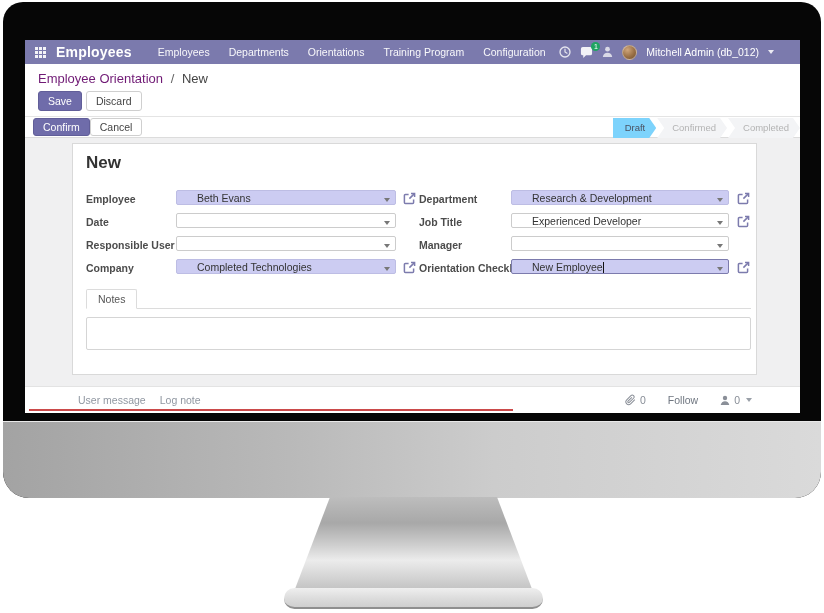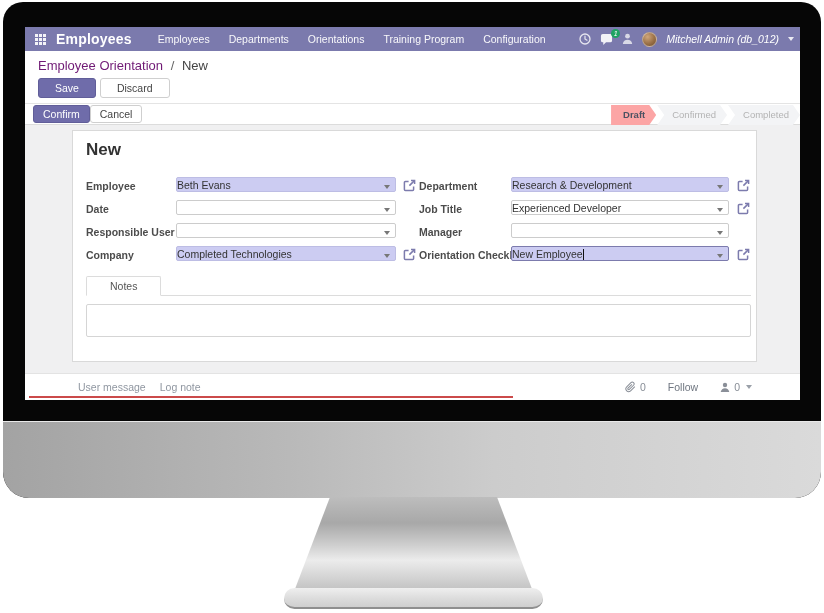--- a/index.html
+++ b/index.html
@@ -15,90 +15,90 @@
                   background:linear-gradient(90deg,#a3a3a3 0%,#b9b9b9 35%,#cccccc 60%,#dadada 100%);
                   border-top:1px solid #e9e9e9; }
   .monitor-neck { position:absolute; left:287px; top:497px; width:253px; height:93px;
                   clip-path:polygon(17% 0, 83% 0, 97% 100%, 3% 100%);
                   background:linear-gradient(180deg,#bdbdbd 0%,#a8a8a8 28%,#cfcfcf 52%,#ececec 68%,#c2c2c2 100%); }
   .monitor-base { position:absolute; left:284px; top:588px; width:259px; height:21px;
                   border-radius:11px; border-bottom:2px solid #8f8f8f;
                   background:linear-gradient(180deg,#efefef 0%,#dcdcdc 55%,#cfcfcf 100%); }
 
   
-  .screen { position:absolute; left:25px; top:27px; width:775px; height:373px;
+  .screen { position:absolute; left:25px; top:40px; width:775px; height:373px;
             background:#fff; overflow:hidden; font-size:11px; color:#444; }
 
   
   .navbar { position:absolute; left:0; top:0; width:775px; height:24px; background:#7b7aad;
             display:flex; align-items:center; color:#fff; }
   .apps-icon { margin-left:10px; display:inline-flex; cursor:pointer; }
   .brand { font-size:14px; font-weight:bold; margin-left:10px; letter-spacing:.2px; cursor:pointer; }
   .nav-menu { display:flex; margin-left:26px; gap:19px; font-size:10.5px; }
   .nav-menu span { cursor:pointer; opacity:.95; }
-  .nav-right { margin-left:auto; display:flex; align-items:center; gap:9px; padding-right:6px;font-style:italic; }
+  .nav-right { margin-left:auto; display:flex; align-items:center; gap:9px; padding-right:26px; }
   .icon-btn { position:relative; display:inline-flex; cursor:pointer; }
   .msg-badge { position:absolute; top:-4px; right:-7px; background:#1fa462; color:#fff;
                font-size:7px; line-height:9px; min-width:9px; text-align:center;
                border-radius:5px; padding:0 2px; }
   .avatar { width:15px; height:15px; border-radius:50%;
             background:radial-gradient(circle at 35% 30%, #cfa67b 0%, #9a7046 55%, #6e4c2c 100%);
             border:1px solid rgba(255,255,255,.4); }
   .user-name { font-size:10.5px; }
   .caret-down { width:0; height:0; border-left:3px solid transparent; border-right:3px solid transparent;
                 border-top:4px solid rgba(255,255,255,.85); display:inline-block; }
 
   
   .breadcrumb { position:absolute; left:13px; top:31px; font-size:13px; color:#444; }
   .breadcrumb .parent { color:#701a75; cursor:pointer; }
   .breadcrumb .sep { color:#666; margin:0 4px; }
   .btn-row { position:absolute; left:13px; top:51px; display:flex; gap:4px; }
-  .btn { font-size:10.5px; padding:3px 16px; border-radius:3px; cursor:pointer; border:1px solid transparent; }
+  .btn { font-size:10.5px; padding:3px 9px; border-radius:3px; cursor:pointer; border:1px solid transparent; }
   .btn-primary { background:#6f6caa; border-color:#615e99; color:#fff; }
   .btn-default { background:#fff; border-color:#cfcfcf; color:#444; }
 
   
   .statusbar { position:absolute; left:0; top:76px; width:775px; height:22px; background:#fff;
                border-top:1px solid #e4e4e4; border-bottom:1px solid #dcdcdc;
                display:flex; align-items:center; }
   .statusbar .btn { padding:2px 9px; }
   .statusbar .btn-primary { margin-left:8px; }
   .stages { position:absolute; right:0; top:1px; height:20px; display:flex; overflow:hidden; }
   .stage { height:20px; line-height:20px; font-size:9.5px; padding:0 11px 0 15px; color:#b3b3b3;
            background:#f3f4f6; cursor:pointer; margin-left:1px; white-space:nowrap;
            clip-path:polygon(0 0, calc(100% - 7px) 0, 100% 50%, calc(100% - 7px) 100%, 0 100%, 7px 50%); }
   .stage.first { clip-path:polygon(0 0, calc(100% - 7px) 0, 100% 50%, calc(100% - 7px) 100%, 0 100%); padding-left:12px; }
-  .stage.active { background:#fca5a5; color:#4b5262; font-weight:bold; }
+  .stage.active { background:#7dd3fc; color:#4b5262; font-weight:normal; }
 
   
   .content-bg { position:absolute; left:0; top:98px; width:775px; height:248px; background:#f0f0f1; }
   .sheet { position:absolute; left:47px; top:103px; width:685px; height:232px; background:#fff;
            border:1px solid #d9d9d9; }
   .sheet-title { position:absolute; left:13px; top:9px; font-size:17px; font-weight:bold; color:#333; }
 
   .f-label { position:absolute; font-size:10.5px; font-weight:bold; color:#4c4c4c; }
   .f-input { position:absolute; height:15px; border:1px solid #ccc; border-radius:2px; background:#fff;
-             font-size:10.5px; line-height:15px; padding:0 14px 0 0; color:#333; cursor:text;
+             font-size:10.5px; line-height:15px; padding:0 14px 0 20px; color:#333; cursor:text;
              white-space:nowrap; overflow:hidden; }
   .f-input.hl { background:#ccccf2; border-color:#bdbde4; }
   .f-input.focused { border-color:#7c7bad; }
   .dd { position:absolute; right:5px; top:7px; width:0; height:0; cursor:pointer;
         border-left:3px solid transparent; border-right:3px solid transparent; border-top:4px solid #777; }
   .text-caret { display:inline-block; width:1px; height:11px; background:#111; vertical-align:-2px; }
   .ext-icon { position:absolute; width:13px; height:13px; cursor:pointer; }
 
   .colL .f-label { left:13px; }  .colL .f-input { left:103px; width:220px; }  .colL .ext-icon { left:330px; }
   .colR .f-label { left:346px; } .colR .f-input { left:438px; width:218px; } .colR .ext-icon { left:664px; }
   .r0 .f-label{top:49px} .r0 .f-input{top:46px} .r0 .ext-icon{top:48px}
   .r1 .f-label{top:72px} .r1 .f-input{top:69px} .r1 .ext-icon{top:71px}
   .r2 .f-label{top:95px} .r2 .f-input{top:92px}
   .r3 .f-label{top:118px}.r3 .f-input{top:115px}.r3 .ext-icon{top:117px}
 
   .tabbar { position:absolute; left:13px; top:146px; width:665px; height:19px; border-bottom:1px solid #dcdcdc; }
-  .tab { position:absolute; left:0; bottom:-1px; height:20px; line-height:19px; padding:0 23px;
+  .tab { position:absolute; left:0; bottom:-1px; height:20px; line-height:19px; padding:0 11px;
          font-size:10.5px; color:#555; background:#fff; cursor:pointer;
          border:1px solid #dcdcdc; border-bottom:1px solid #fff; border-radius:2px 2px 0 0; }
   .notes-area { position:absolute; left:13px; top:173px; width:665px; height:33px; background:#fff;
                 border:1px solid #d5d5d5; border-radius:2px; cursor:text; }
 
   
   .chatter { position:absolute; left:0; top:346px; width:775px; height:27px; background:#fff;
              border-top:1px solid #e3e3e3; display:flex; align-items:center; font-size:10.5px; color:#9097a1; }
   .chatter .link { margin-left:14px; cursor:pointer; }
   .chatter .link:first-child { margin-left:53px; }

